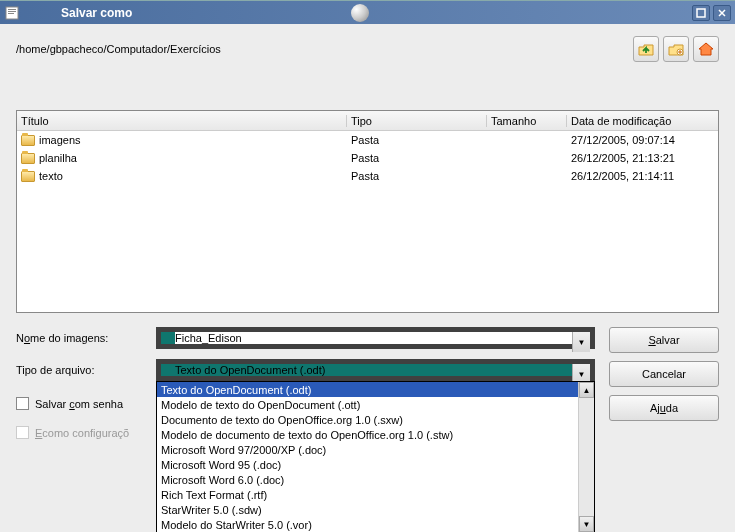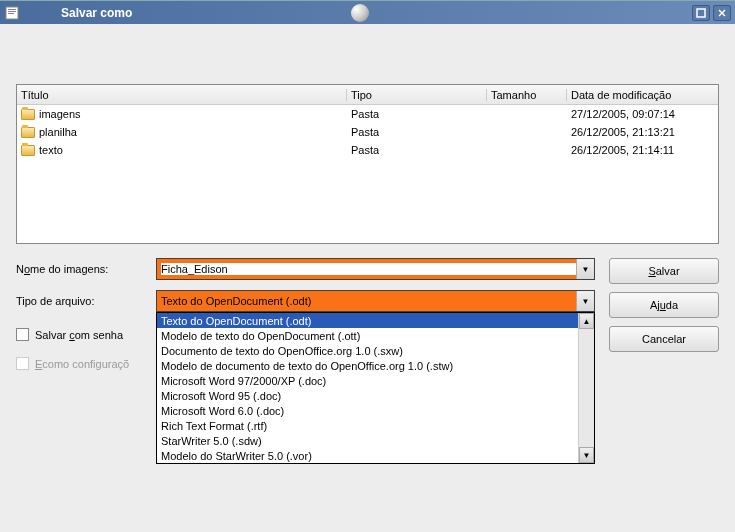--- a/index.html
+++ b/index.html
@@ -71,21 +71,21 @@
       border: 1px solid #aaa;
       border-radius: 3px;
       display: flex;
       align-items: center;
       justify-content: center;
       cursor: pointer;
     }
     .file-list {
       background: white;
       border: 1px solid #888;
-      height: 160px;
+      height: 203px;
       overflow: auto;
       margin-top: 48px;
     }
     .file-header {
       display: flex;
       background: linear-gradient(#f8f8f8, #e8e8e8);
       border-bottom: 1px solid #ccc;
       font-size: 11px;
       height: 20px;
       align-items: center;
@@ -125,25 +125,25 @@
     .form-area { margin-top: 14px; display: flex; gap: 14px; }
     .form-left { flex: 1; }
     .form-right { width: 110px; display: flex; flex-direction: column; gap: 8px; }
     .form-row { display: flex; align-items: center; margin-bottom: 10px; }
     .form-label { width: 140px; font-size: 11px; }
     .form-label u { text-decoration: underline; }
     .combo-wrap { flex: 1; position: relative; }
     .combo {
       width: 100%;
       height: 22px;
-      border: 1px solid #404040;
-      background: #f97316;
-      display: flex;
-      align-items: center;
-      padding: 0 4px;
+      border: 5px solid #404040;
+      background: #0f766e;
+      display: flex;
+      align-items: center;
+      padding: 0 14px;
       font-size: 11px;
       position: relative;
     }
     .combo-arrow {
       position: absolute;
       right: 0;
       top: 0;
       width: 18px;
       height: 20px;
       background: linear-gradient(#f0f0f0, #d8d8d8);
@@ -236,20 +236,44 @@
     <div class="titlebar-btn">
       <svg width="10" height="10" viewBox="0 0 10 10">
           <line x1="2" y1="2" x2="8" y2="8" stroke="white" stroke-width="1.5"></line>
           <line x1="8" y1="2" x2="2" y2="8" stroke="white" stroke-width="1.5"></line>
         </svg>
     </div>
   </div>
 </div>
 
 <div class="dialog-body">
+  <div class="path-row">
+    <div class="path-text">/home/gbpacheco/Computador/Exercícios</div>
+    <div class="nav-buttons">
+      <div class="nav-btn">
+        <svg width="18" height="16" viewBox="0 0 18 16">
+            <path d="M2 6 L7 6 L7 4 L16 4 L16 14 L2 14 Z" fill="#ffe08a" stroke="#cc9933"></path>
+            <path d="M9 12 L9 7 L6 10 L9 7 L12 10" fill="none" stroke="#2a8a2a" stroke-width="1.8"></path>
+          </svg>
+      </div>
+      <div class="nav-btn">
+        <svg width="18" height="16" viewBox="0 0 18 16">
+            <path d="M2 6 L7 6 L7 4 L16 4 L16 14 L2 14 Z" fill="#ffe08a" stroke="#cc9933"></path>
+            <circle cx="13" cy="11" r="3" fill="#fff" stroke="#cc9933"></circle>
+            <line x1="13" y1="9" x2="13" y2="13" stroke="#cc6600"></line>
+            <line x1="11" y1="11" x2="15" y2="11" stroke="#cc6600"></line>
+          </svg>
+      </div>
+      <div class="nav-btn">
+        <svg width="18" height="16" viewBox="0 0 18 16">
+            <path d="M9 2 L16 8 L14 8 L14 14 L4 14 L4 8 L2 8 Z" fill="#ff8844" stroke="#cc4400"></path>
+          </svg>
+      </div>
+    </div>
+  </div>
 
   <div class="file-list">
     <div class="file-header">
       <div class="col-titulo">Título</div>
       <div class="col-tipo">Tipo</div>
       <div class="col-tamanho">Tamanho</div>
       <div class="col-data">Data de modificação</div>
     </div>
     <div id="file-rows">
         <div class="file-row">
@@ -326,19 +350,19 @@
       </div>
       <div class="checkbox-row disabled">
         <div class="cb" style="border-color:#ccc"></div>
         <span><u>E</u><span>como configuraçõ</span></span>
       </div>
     </div>
     <div class="form-right">
       <div class="action-btn">
           <span><u>S</u><span>alvar</span></span>
         </div>
+      <div class="action-btn">Cancelar</div>
       <div class="action-btn">
           <span><span>Aj</span><u>u</u><span>da</span></span>
         </div>
-      <div class="action-btn">Cancelar</div>
     </div>
   </div>
 </div>
 
 </body></html>

